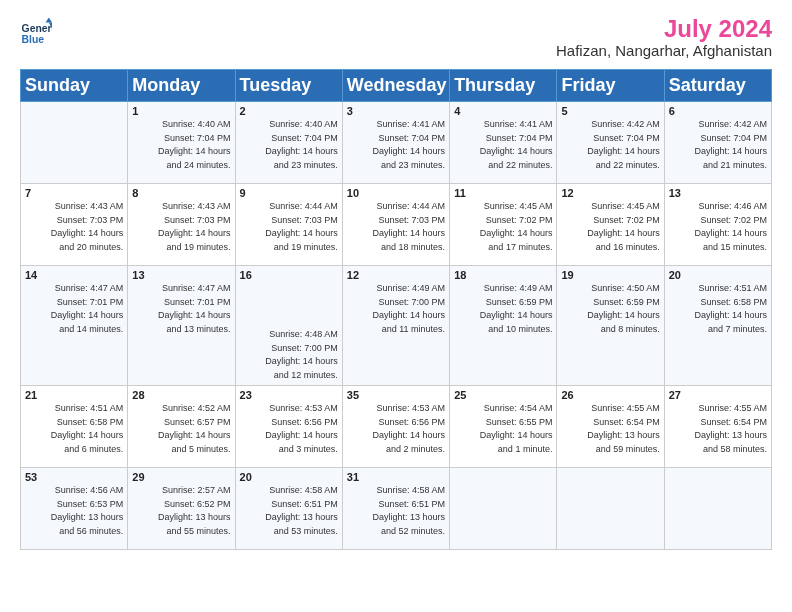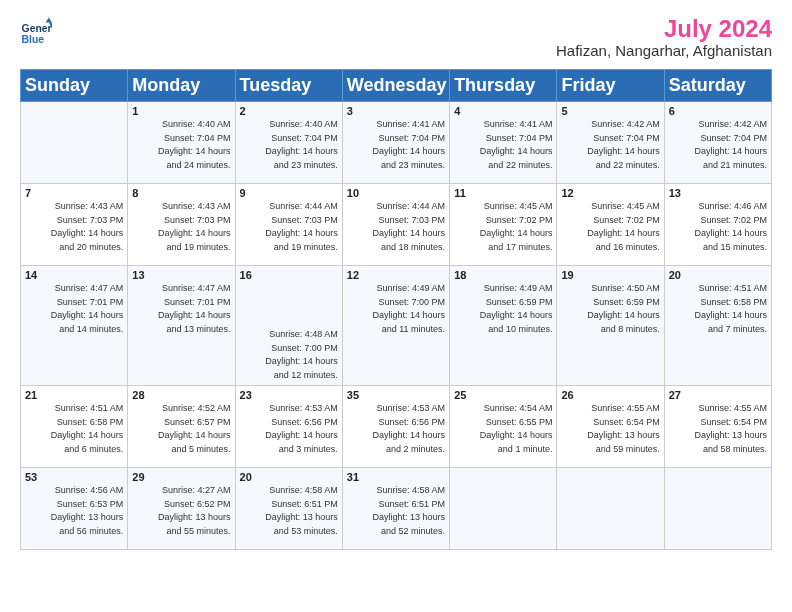--- a/index.html
+++ b/index.html
@@ -317,21 +317,21 @@
         <tr>
           <td>
             <span class="day-num">53</span>
             <div class="day-info" style="white-space: pre-line;">Sunrise: 4:56 AM
 Sunset: 6:53 PM
 Daylight: 13 hours
 and 56 minutes.</div>
           </td>
           <td>
             <span class="day-num">29</span>
-            <div class="day-info" style="white-space: pre-line;">Sunrise: 4:27 AM
+            <div class="day-info" style="white-space: pre-line;">Sunrise: 2:57 AM
 Sunset: 6:52 PM
 Daylight: 13 hours
 and 55 minutes.</div>
           </td>
           <td>
             <span class="day-num">20</span>
             <div class="day-info" style="white-space: pre-line;">Sunrise: 4:58 AM
 Sunset: 6:51 PM
 Daylight: 13 hours
 and 53 minutes.</div>

